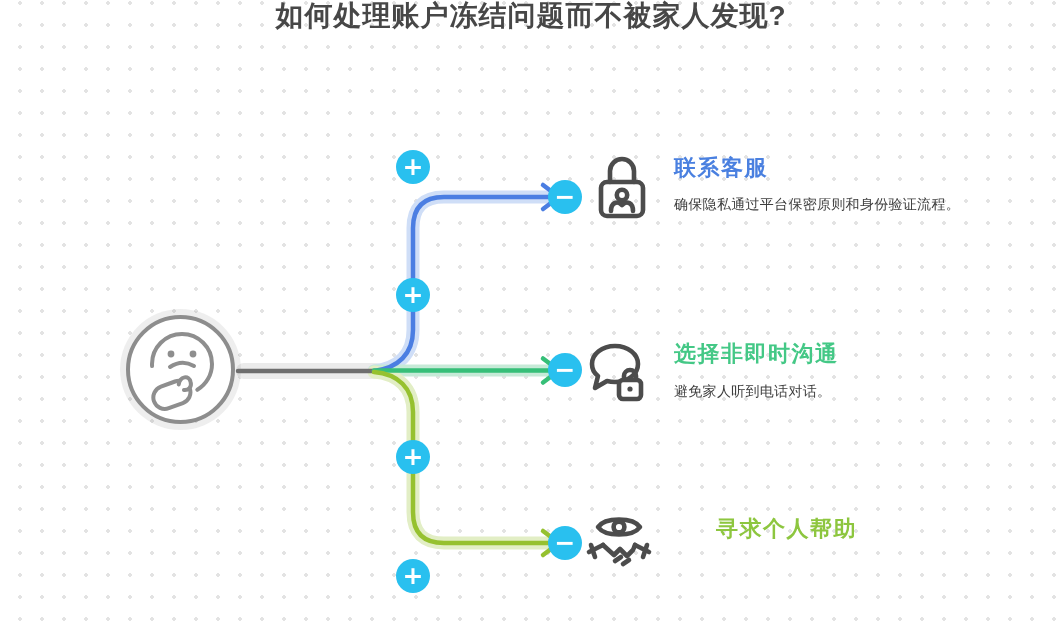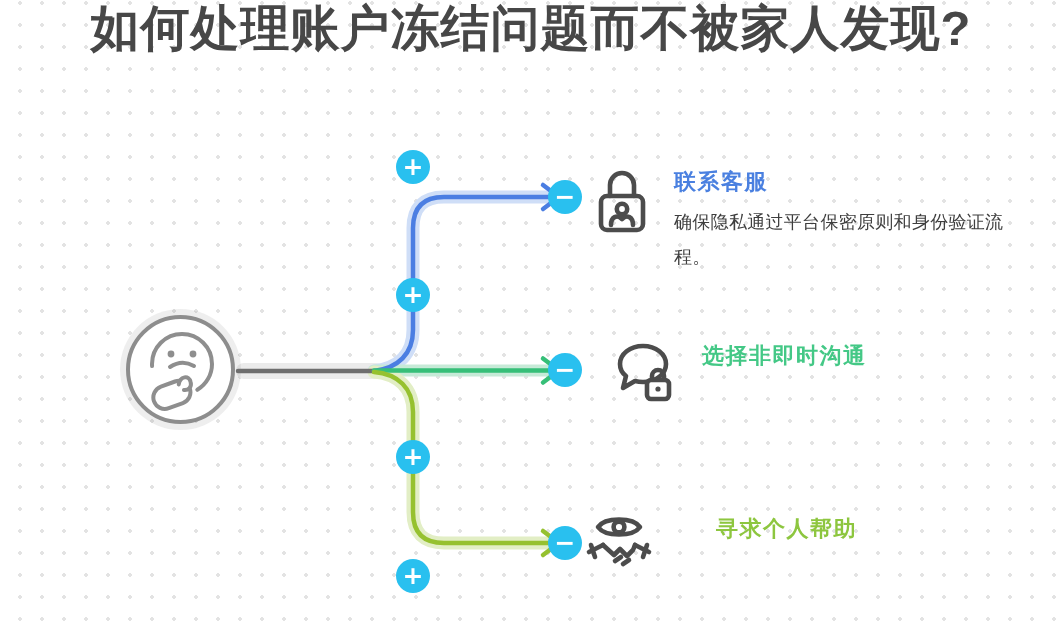--- a/index.html
+++ b/index.html
@@ -4,21 +4,21 @@
 <style>
   html,body{margin:0;padding:0;}
   body{font-family:"Liberation Sans","DejaVu Sans",sans-serif;}
   #stage{
     position:relative;width:1062px;height:636px;overflow:hidden;background:#ffffff;
     background-image:radial-gradient(#e3e3e3 1.7px, transparent 1.9px);
     background-size:22px 22px;background-position:9px 14px;
   }
   .map-title{
     position:absolute;top:0;left:0;width:100%;margin:0;text-align:center;
-    font-size:49px;font-weight:900;letter-spacing:1px;color:#474747;line-height:1.15;
+    font-size:28px;font-weight:900;letter-spacing:1px;color:#474747;line-height:1.15;
   }
   #connectors{position:absolute;left:0;top:0;}
   .central-node{
     position:absolute;left:126px;top:315px;width:101px;height:101px;border-radius:50%;
     background:#fff;border:4.5px solid #8d8d8d;box-shadow:0 0 0 6px rgba(120,120,120,0.13);
     display:flex;align-items:center;justify-content:center;cursor:pointer;
   }
   .action-btn{
     position:absolute;width:34px;height:34px;border-radius:50%;border:none;padding:0;
     background:#29c0ef;color:#fff;font-size:25px;font-weight:bold;line-height:1;
@@ -30,23 +30,23 @@
   .add-2{left:396px;top:278px;}
   .add-3{left:396px;top:440px;}
   .add-4{left:396px;top:559px;}
   .rem-1{left:548px;top:180px;}
   .rem-2{left:548px;top:353px;}
   .rem-3{left:548px;top:526px;}
   .branch{position:absolute;display:flex;align-items:flex-start;}
   .branch .icon-box{flex:0 0 auto;}
   .branch .texts{margin-left:20px;width:352px;}
   .branch h3{margin:0 0 11px 0;font-size:22px;font-weight:bold;letter-spacing:1.5px;line-height:1.1;}
-  .branch p{margin:0;font-size:18px;line-height:35px;color:#3e3e3e;letter-spacing:0.3px;}
-  .br-1{left:590px;top:168px;justify-content:center;}
-  .br-2{left:611px;top:338px;}
+  .branch p{margin:0;font-size:14px;line-height:27px;color:#3e3e3e;letter-spacing:0.3px;}
+  .br-1{left:590px;top:154px;justify-content:center;}
+  .br-2{left:583px;top:338px;font-family:Liberation Mono, monospace;}
   .br-3{left:584px;top:511px;}
   .br-1 .texts{margin-top:2px;}
   .br-2 .texts{margin-top:6px;margin-left:25px;}
   .br-3 .texts{margin-top:6px;margin-left:18px;}
 </style>
 </head>
 <body>
 
 <div id="stage">
 
@@ -127,20 +127,21 @@
     <span class="icon-box">
       <svg width="66" height="68" viewBox="0 0 66 68" fill="none" stroke="#4c4c4c" stroke-width="4.6" stroke-linecap="round" stroke-linejoin="round">
         <path d="M 32,8 C 19,8 9,16 9,26 C 9,31 11,35 15,38 L 12,50 L 24,43 C 26.7,43.7 29.3,44 32,44 C 45,44 55,36 55,26 C 55,16 45,8 32,8 Z"></path>
         <path d="M 41,42 v -4 a 6,6 0 0 1 12,0 v 4"></path>
         <rect x="36" y="42" width="22" height="19" rx="4" fill="#ffffff"></rect>
         <circle cx="47" cy="51" r="2.6" fill="#4c4c4c" stroke="none"></circle>
       </svg>
     </span>
     <div class="texts">
       <h3 style="color: rgb(68, 200, 134);">选择非即时沟通</h3>
+      <p>避免家人听到电话对话。</p>
     </div>
   </div>
 
   <div class="branch br-3">
     <span class="icon-box">
       <svg width="70" height="68" viewBox="0 0 70 68" fill="none" stroke="#4c4c4c" stroke-width="4.6" stroke-linecap="round" stroke-linejoin="round">
         <path d="M 14,16 C 21,6 49,6 56,16 C 49,26 21,26 14,16 Z"></path>
         <circle cx="35" cy="16" r="5.4" fill="#ffffff"></circle>
         <path d="M 5,41 L 19,34 M 65,41 L 51,34"></path>
         <path d="M 19,34 L 30,44 L 36,38 L 43,45 L 49,39 L 51,34"></path>

